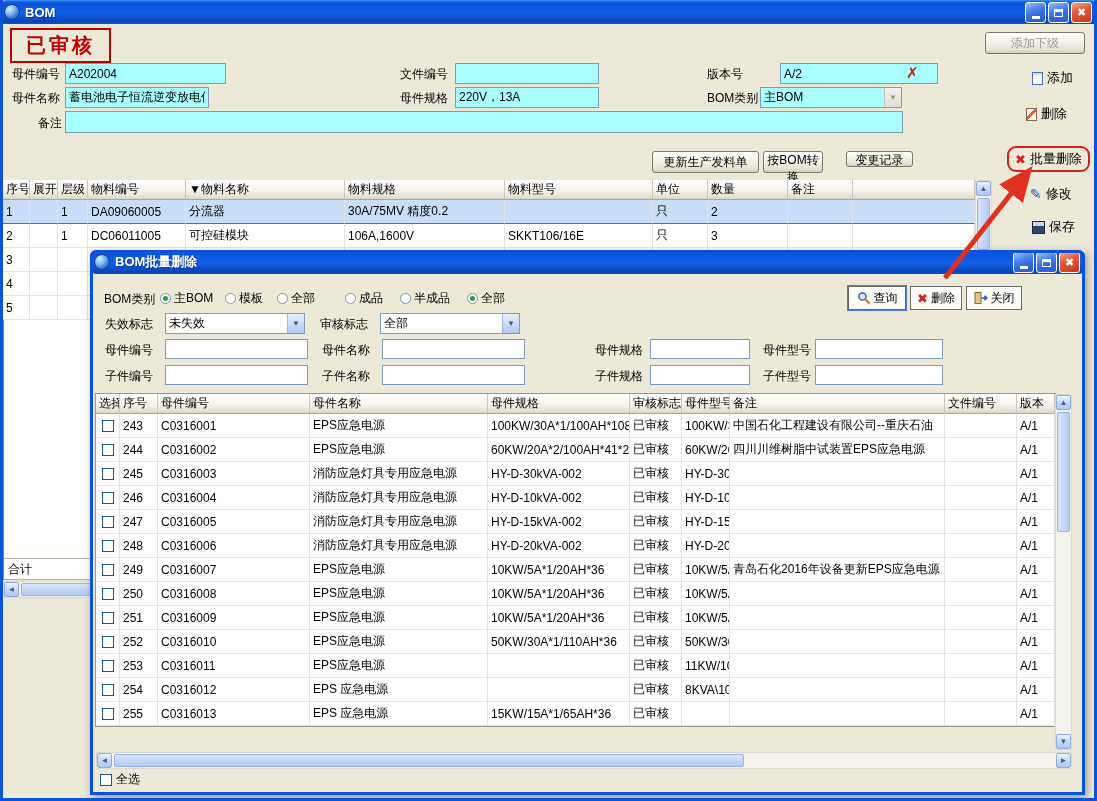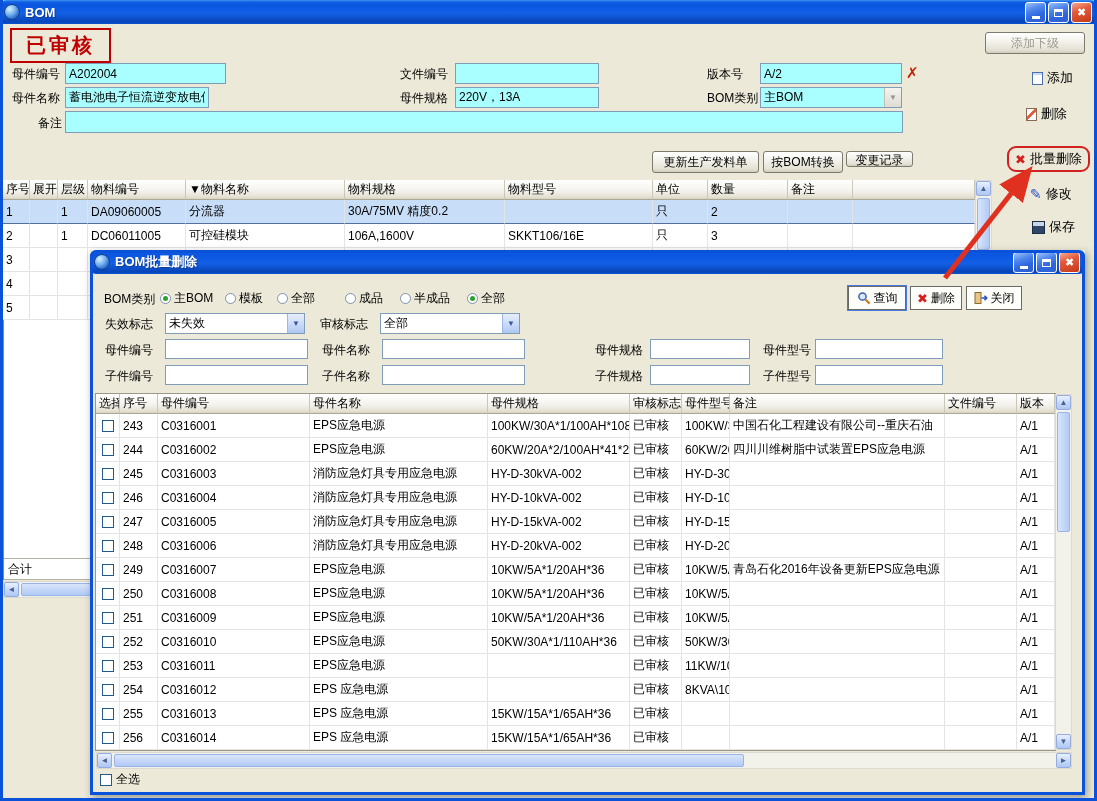--- a/index.html
+++ b/index.html
@@ -126,38 +126,38 @@
 
   <div class="stamp">已审核</div>
 
   <button class="btn3d disabled" style="left:985px;top:32px;width:100px;height:22px">添加下级</button>
 
   <span class="lbl" style="left:12px;top:67px">母件编号</span>
   <input class="field cyan" style="left: 65px; top: 63px; width: 161px;" value="A202004">
   <span class="lbl" style="left:400px;top:67px">文件编号</span>
   <input class="field cyan" style="left: 455px; top: 63px; width: 144px;" value="">
   <span class="lbl" style="left:707px;top:67px">版本号</span>
-  <input class="field cyan" style="left: 760px; top: 63px; width: 142px;" value="A/2">
+  <input class="field cyan" style="left: 780px; top: 63px; width: 158px;" value="A/2">
   <span class="redflag" style="left:906px;top:64px">✗</span>
 
   <span class="lbl" style="left:12px;top:91px">母件名称</span>
   <input class="field cyan" style="left: 65px; top: 87px; width: 144px;" value="蓄电池电子恒流逆变放电仪">
   <span class="lbl" style="left:400px;top:91px">母件规格</span>
   <input class="field cyan" style="left: 455px; top: 87px; width: 144px;" value="220V，13A">
   <span class="lbl" style="left:707px;top:91px">BOM类别</span>
   <div class="combo cyan" style="left:760px;top:87px;width:142px">
     <span class="combo-text">主BOM</span>
     <span class="combo-arrow disabled">▼</span>
   </div>
 
   <span class="lbl" style="left:38px;top:116px">备注</span>
   <input class="field cyan" style="left: 65px; top: 111px; width: 838px; height: 22px;" value="">
 
   <button class="btn3d" style="left:652px;top:151px;width:107px;height:22px">更新生产发料单</button>
-  <button class="btn3d" style="left:763px;top:151px;width:80px;height:22px">按BOM转换</button>
+  <button class="btn3d" style="left:763px;top:151px;width:60px;height:22px">按BOM转换</button>
   <button class="btn3d" style="left:846px;top:151px;width:67px;height:16px">变更记录</button>
 
   <button class="flatbtn" style="left:1032px;top:69px">
     <span class="ic doc-icon"></span>
     <span>添加</span>
   </button>
   <button class="flatbtn" style="left:1026px;top:105px">
     <span class="ic del-icon"></span>
     <span>删除</span>
   </button>
@@ -555,32 +555,20 @@
             <td>255</td>
             <td>C0316013</td>
             <td>EPS 应急电源</td>
             <td>15KW/15A*1/65AH*36</td>
             <td>已审核</td>
             <td></td>
             <td></td>
             <td></td>
             <td>A/1</td>
           </tr>
-          <tr>
-            <td class="cb-cell"><span class="checkbox"></span></td>
-            <td>256</td>
-            <td>C0316014</td>
-            <td>EPS 应急电源</td>
-            <td>15KW/15A*1/65AH*36</td>
-            <td>已审核</td>
-            <td></td>
-            <td></td>
-            <td></td>
-            <td>A/1</td>
-          </tr>
         </tbody>
     </table>
 
     <div class="vscroll" style="left:965px;top:144px;height:356px">
       <span class="sb-btn" style="left:0;top:0">▲</span>
       <span class="sb-thumb" style="top:17px;height:120px"></span>
       <span class="sb-btn" style="left:0;bottom:0">▼</span>
     </div>
     <div class="hscroll" style="left:6px;top:502px;width:976px">
       <span class="sb-btn" style="left:0;top:0">◄</span>

